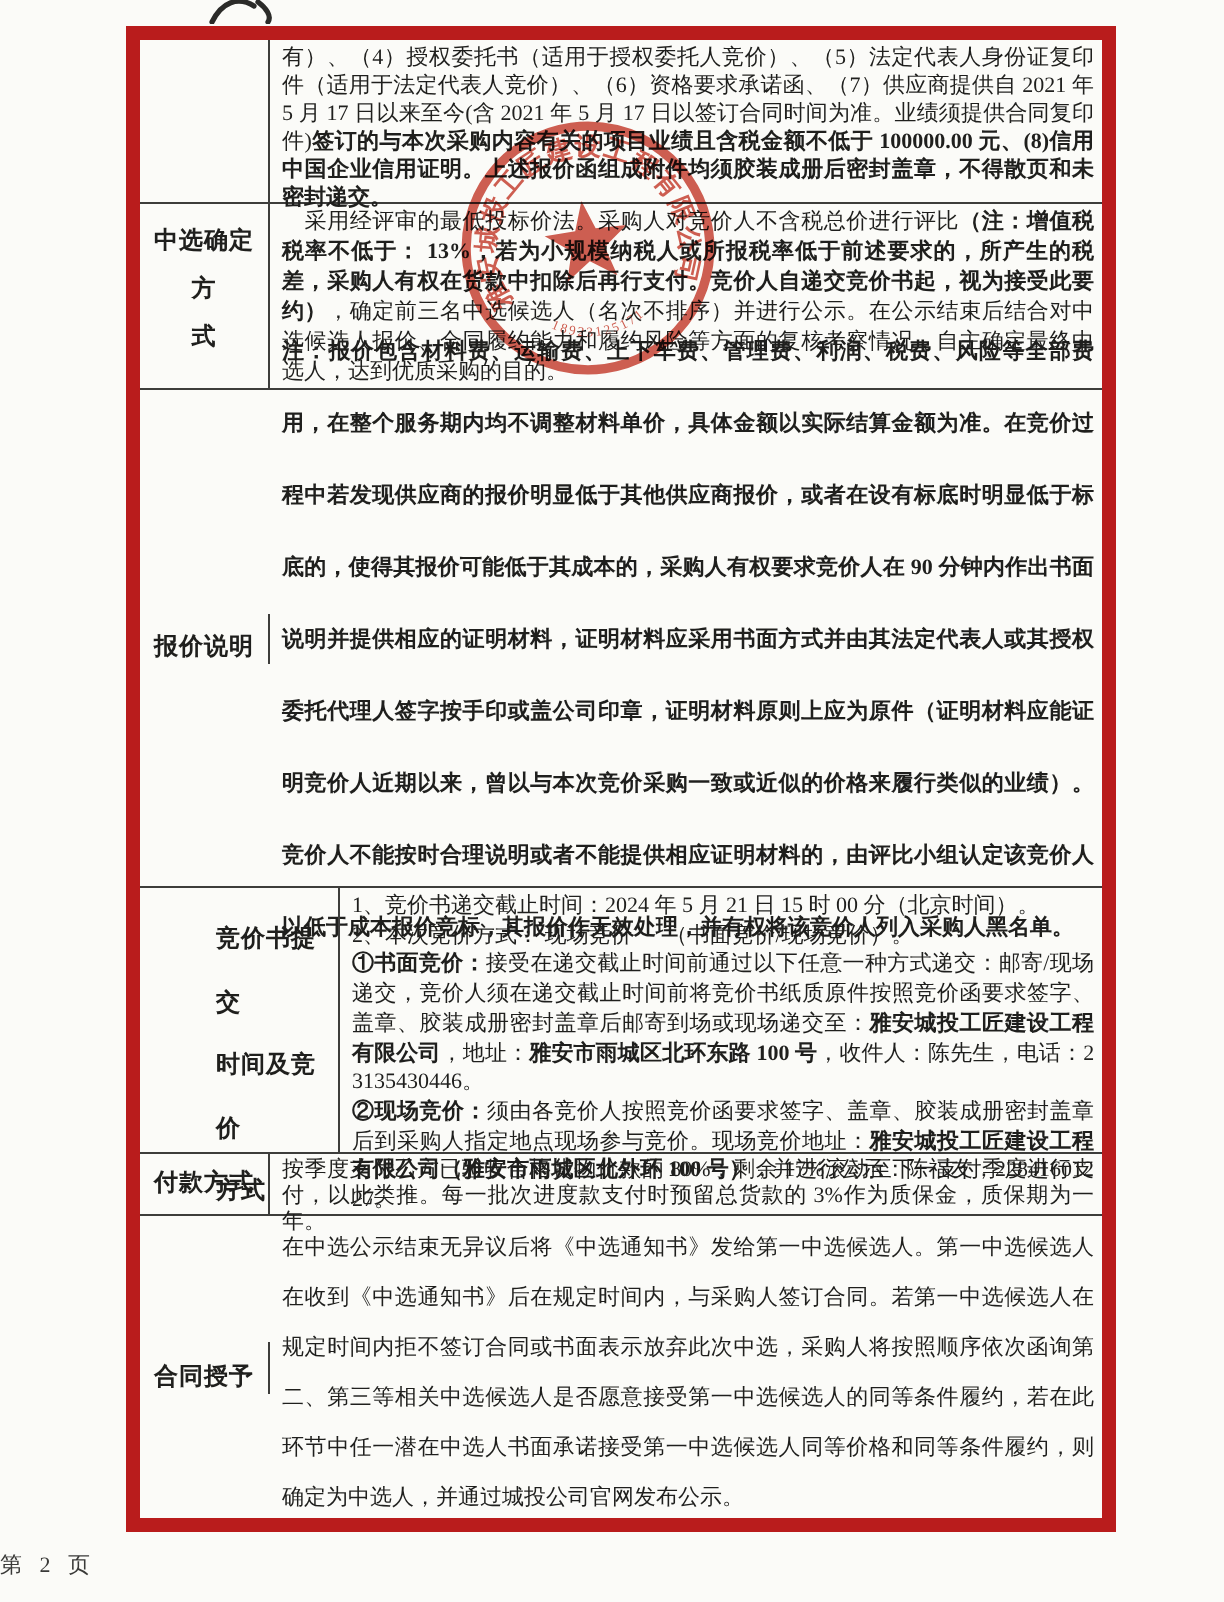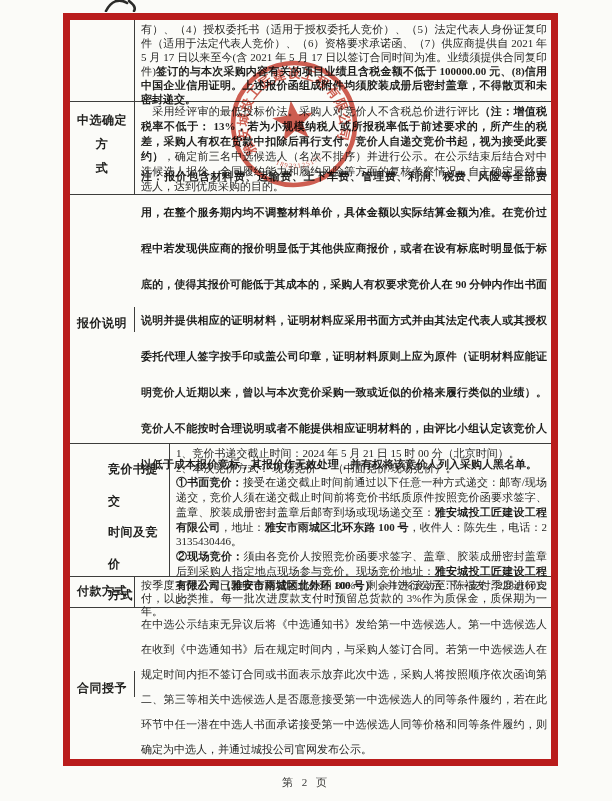--- a/index.html
+++ b/index.html
@@ -45,21 +45,21 @@
   .r3 .lbl{padding-top:8px;text-align:center;}
   .r4{height:133px;} .r4 .cnt{line-height:14.7px;padding-top:2px;}
   .r4 .lbl{padding:10px 2px 0 3px;line-height:31.5px;text-align:left;margin-left:35px;}
   .r5{height:31px;} .r5 .cnt{line-height:13px;padding-top:2px;}
   .r5 .lbl{padding-top:6px;text-align:center;}
   .r6{height:151px;} .r6 .cnt{line-height:25px;padding-top:7px;}
   .r6 .lbl{padding-top:9px;text-align:center;}
   
   .footer{
     position:absolute;left:0;top:775px;width:100%;
-    text-align:center;font-size:11px;letter-spacing:3px;color:#3a3a38;
+    text-align:left;font-size:11px;letter-spacing:3px;color:#3a3a38;
   }
   
   .seal{
     position:absolute;left:230px;top:60px;width:128px;height:128px;
     opacity:.8;mix-blend-mode:multiply;
     transform:rotate(-8deg);
     pointer-events:none;
   }
   
   .topmark{position:absolute;left:103px;top:0;width:40px;height:12px;}

